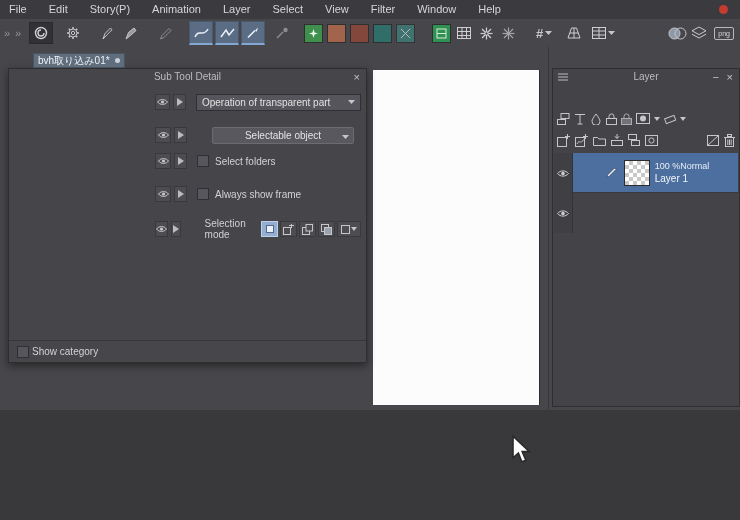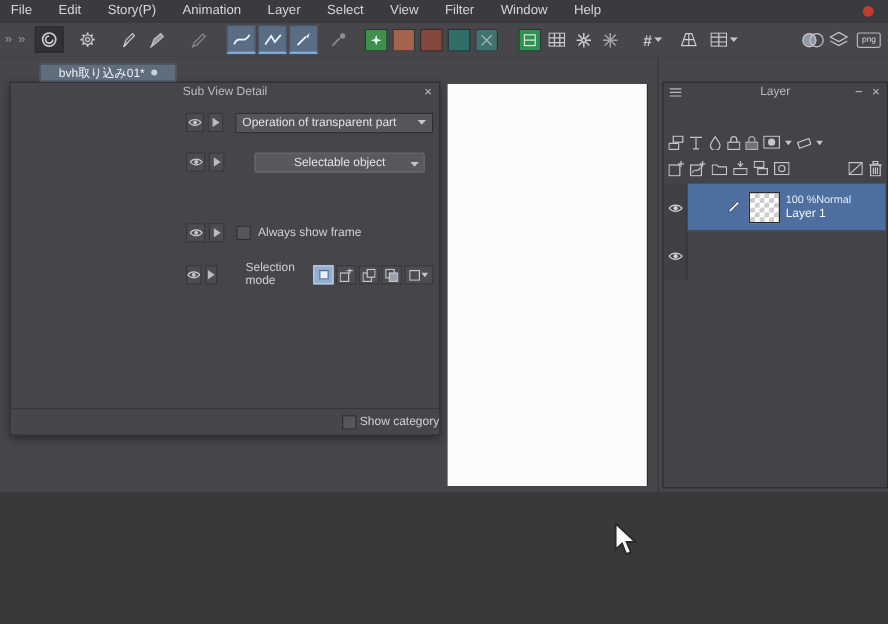--- a/index.html
+++ b/index.html
@@ -39,21 +39,21 @@
 
   
   .workspace { position:absolute; top:47px; left:0; right:0; height:363px; background:#47474b; }
   .ws-divider { position:absolute; top:47px; left:548px; width:1px; height:363px; background:#38383b; }
   .canvas { position:absolute; left:373px; top:70px; width:167px; height:335px;
     background:#fcfcfc; border-right:1px solid #2d2d2f; z-index:2; }
 
   
   .doc-tab { position:absolute; left:33px; top:53px; height:15px; z-index:4;
     background:#5f6d7c; border:1px solid #47535e; color:#eef2f6; font-size:10px;
-    display:flex; align-items:center; gap:5px; padding:0 15px; }
+    display:flex; align-items:center; gap:5px; padding:0 4px; }
   .mod-dot { width:5px; height:5px; border-radius:50%; background:#c8d2da; }
 
   
   .panel { background:#45454a; border:1px solid #2e2e31; box-shadow:0 3px 8px rgba(0,0,0,.45); }
   .panel-header { height:16px; position:relative; text-align:center; line-height:16px;
     color:#bcbcbf; font-size:10px; }
   .panel-close { position:absolute; right:6px; top:0; color:#c6c6ca; font-size:11px; cursor:default; }
   .panel-min { position:absolute; right:20px; top:0; color:#c6c6ca; font-size:11px; }
   .hdr-menu { position:absolute; left:5px; top:4px; }
 
@@ -75,21 +75,21 @@
   .dd-btn { width:142px; height:17px; background:#58585e; border:1px solid #6b6b71; border-radius:2px;
     display:flex; align-items:center; justify-content:center; position:relative; color:#e4e4e6; }
   .dd-btn .dd-caret { position:absolute; right:4px; top:7px; margin:0; }
   .cb { width:12px; height:12px; background:#56565c; border:1px solid #303034; margin-right:3px; }
   .sm-btn { width:17px; height:16px; background:#4c4c51; border:1px solid #3a3a3e;
     display:flex; align-items:center; justify-content:center; }
   .sm-btn.active { background:#93aed0; border-color:#bcd0ec; }
   .sm-sq { width:8px; height:8px; background:#e9f0fa; border:1px solid #53688a; }
   .sm-wide { width:24px; gap:1px; }
   .subtool-bottom { position:absolute; left:0; right:0; bottom:0; height:22px;
-    background:#46464b; border-top:1px solid #37373b; display:flex; align-items:center; padding-left:8px;justify-content:flex-end; }
+    background:#46464b; border-top:1px solid #37373b; display:flex; align-items:center; padding-left:8px; }
 
   
   .layer-panel { position:absolute; left:552px; top:68px; width:188px; height:339px; z-index:3;
     background:#434348; border:1px solid #2e2e31; }
   .lc1 { position:absolute; top:19px; left:4px; right:4px; height:17px;
     display:flex; align-items:center; gap:3px; }
   .combo-a { width:30px; height:16px; background:#55555b; border:1px solid #303034;
     display:flex; align-items:center; justify-content:center; gap:2px; }
   .blend-dd { width:52px; height:16px; background:#55555b; border:1px solid #303034;
     display:flex; align-items:center; padding:0 3px; gap:2px; color:#e2e2e4; }
@@ -313,21 +313,21 @@
 
 <div class="doc-tab">
   <span>bvh取り込み01*</span>
   <span class="mod-dot"></span>
 </div>
 
 <div class="canvas"></div>
 
 <div class="panel subtool-panel">
   <div class="panel-header">
-    <span>Sub View Detail</span>
+    <span>Sub Tool Detail</span>
     <span class="panel-close">×</span>
   </div>
 
 
   <div class="subtool-rows">
 
     <div class="strow" style="top:6px">
       <span class="eye-btn">
         <svg width="11" height="8">
             <path d="M0.5 4 C3 0.8 8 0.8 10.5 4 C8 7.2 3 7.2 0.5 4 Z" fill="none" stroke="#c9c9cd"></path>
@@ -362,20 +362,35 @@
       <span class="dd-btn" style="margin-left:22px">
         <span>Selectable object</span>
         <span class="dd-caret">
             <svg width="7" height="4">
               <path d="M0 0 L7 0 L3.5 4 Z" fill="#c6c6ca"></path>
             </svg>
           </span>
       </span>
     </div>
 
+    <div class="strow" style="top:65px">
+      <span class="eye-btn">
+        <svg width="11" height="8">
+            <path d="M0.5 4 C3 0.8 8 0.8 10.5 4 C8 7.2 3 7.2 0.5 4 Z" fill="none" stroke="#c9c9cd"></path>
+            <circle cx="5.5" cy="4" r="1.6" fill="#c9c9cd"></circle>
+          </svg>
+      </span>
+      <span class="play-btn">
+        <svg width="6" height="8">
+            <path d="M0 0 L6 4 L0 8 Z" fill="#bcbcc0"></path>
+          </svg>
+      </span>
+      <span class="cb" style="margin-left:7px"></span>
+      <span>Select folders</span>
+    </div>
 
     <div class="strow" style="top:98px">
       <span class="eye-btn">
         <svg width="11" height="8">
             <path d="M0.5 4 C3 0.8 8 0.8 10.5 4 C8 7.2 3 7.2 0.5 4 Z" fill="none" stroke="#c9c9cd"></path>
             <circle cx="5.5" cy="4" r="1.6" fill="#c9c9cd"></circle>
           </svg>
       </span>
       <span class="play-btn">
         <svg width="6" height="8">

